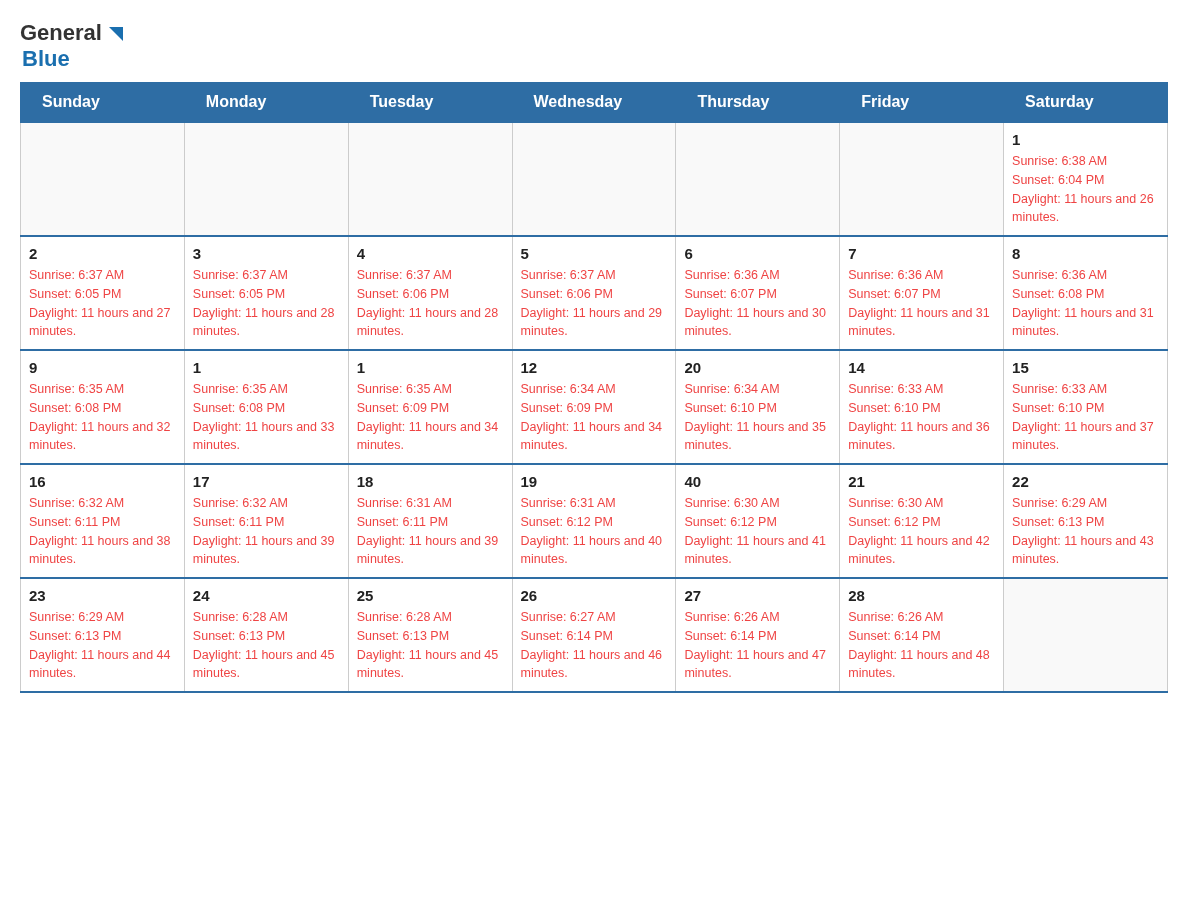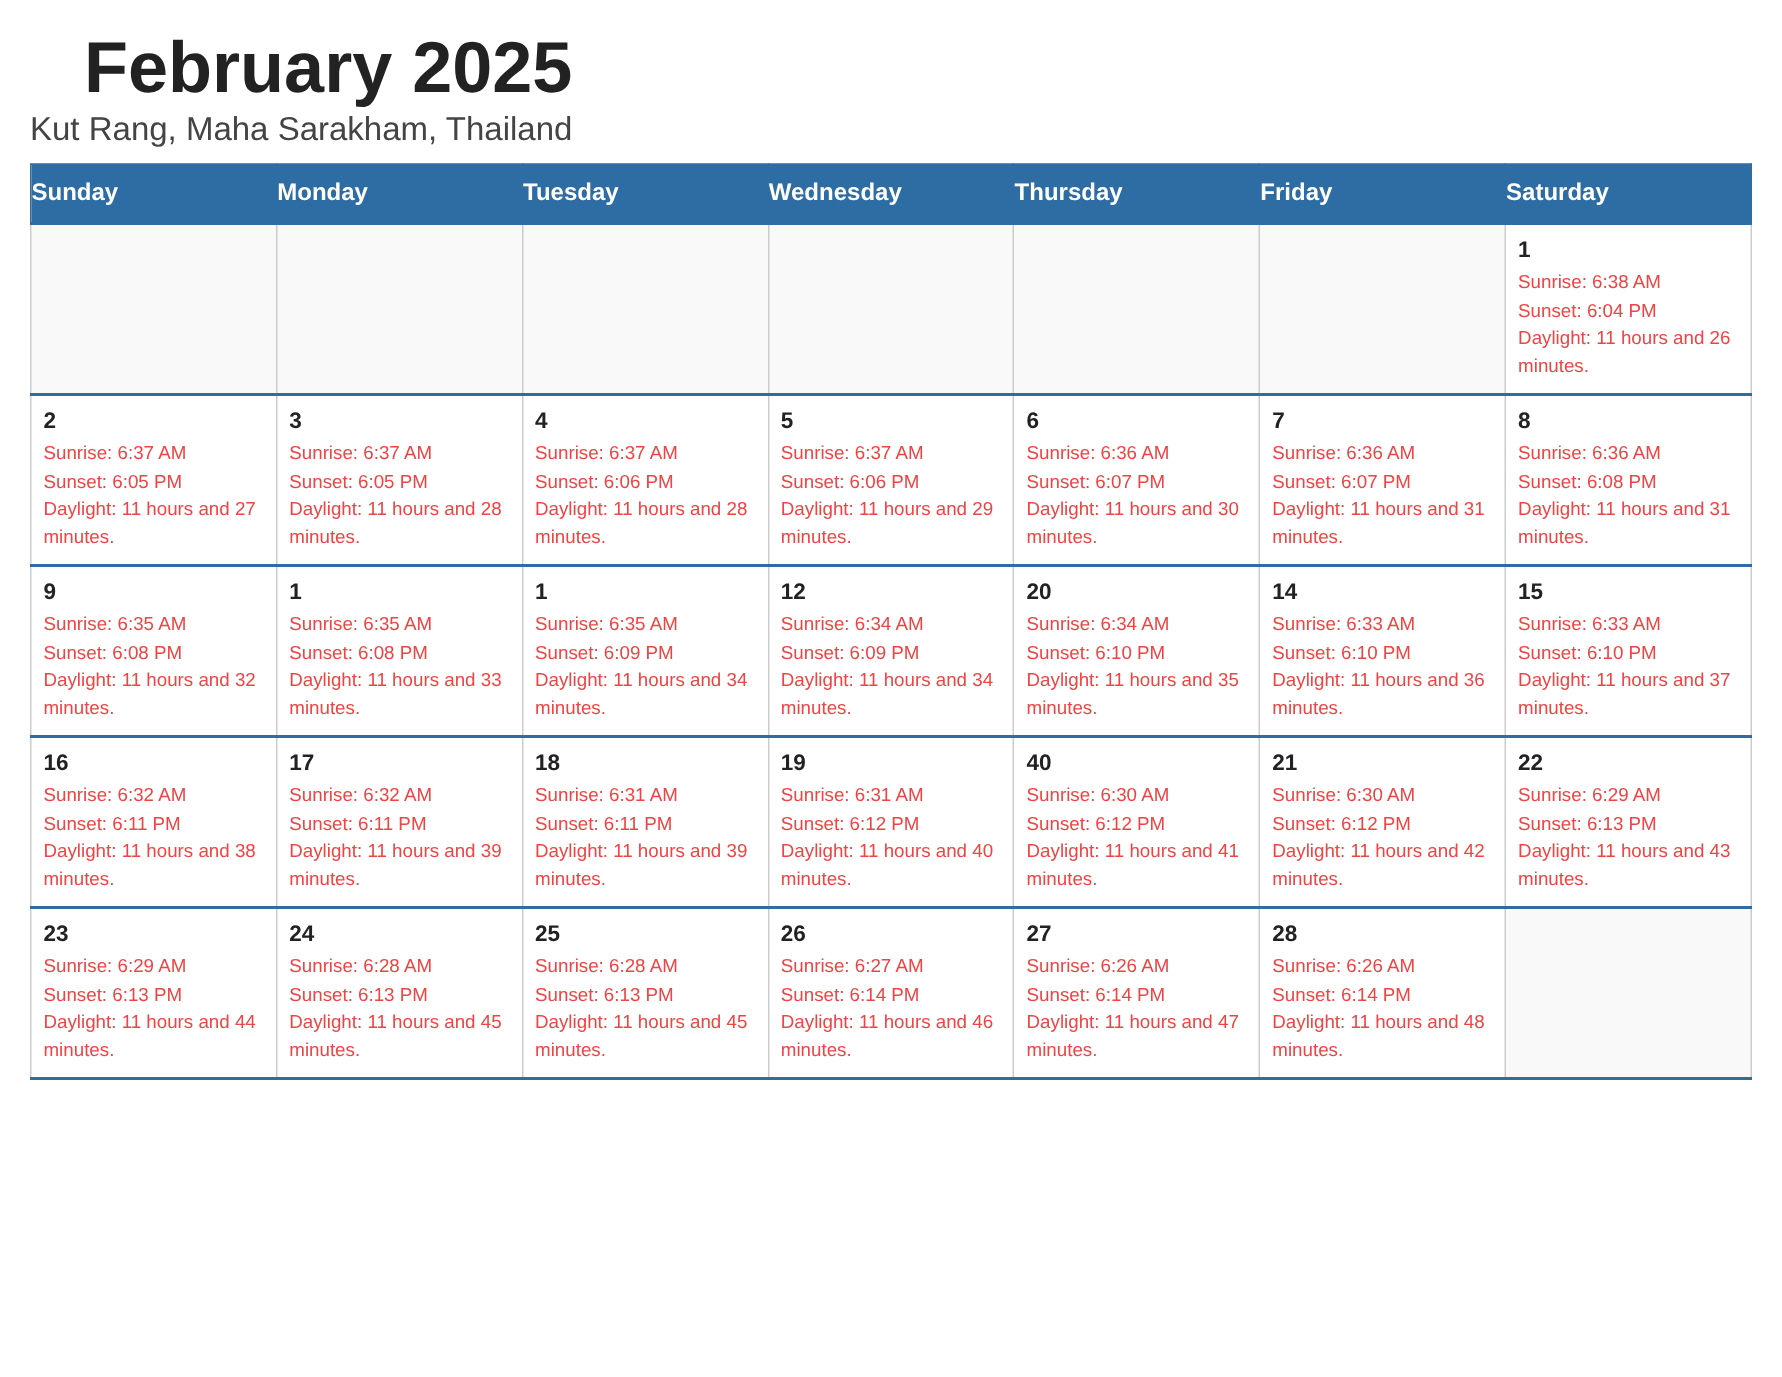--- a/index.html
+++ b/index.html
@@ -41,21 +41,21 @@
       color: #444;
     }
     .calendar {
       width: 100%;
       border-collapse: collapse;
       border: 1px solid #ccc;
     }
     .calendar th {
       background-color: #2e6da4;
       color: #fff;
-      padding: 10px 0;
+      padding: 10px 21px;
       text-align: left;
       font-size: 16px;
       border: 1px solid #2e6da4;
     }
     .calendar td {
       vertical-align: top;
       padding: 8px;
       border: 1px solid #ccc;
       min-height: 100px;
       width: 14.28%;
@@ -92,23 +92,30 @@
     .logo-line2 {
       display: flex;
       align-items: center;
       padding-left: 2px;
     }
   </style>
 </head>
 <body>
 
 <div class="header">
-  <div class="title-block">
-    <h1>February 2025</h1>
-    <h2>Kut Rang, Maha Sarakham, Thailand</h2>
+  <div class="logo-wrapper">
+    <div class="logo-line1">
+      <span class="logo-text-general">General</span>
+      <svg width="22" height="22" viewBox="0 0 22 22" style="margin-left:3px; margin-top:2px;">
+        <polygon points="4,4 18,4 18,18" fill="#1a6faf"></polygon>
+      </svg>
+    </div>
+    <div class="logo-line2">
+      <span class="logo-text-blue">Blue</span>
+    </div>
   </div>
 </div>
 
 <table class="calendar">
   <thead>
     <tr>
       <th>Sunday</th>
       <th>Monday</th>
       <th>Tuesday</th>
       <th>Wednesday</th>

